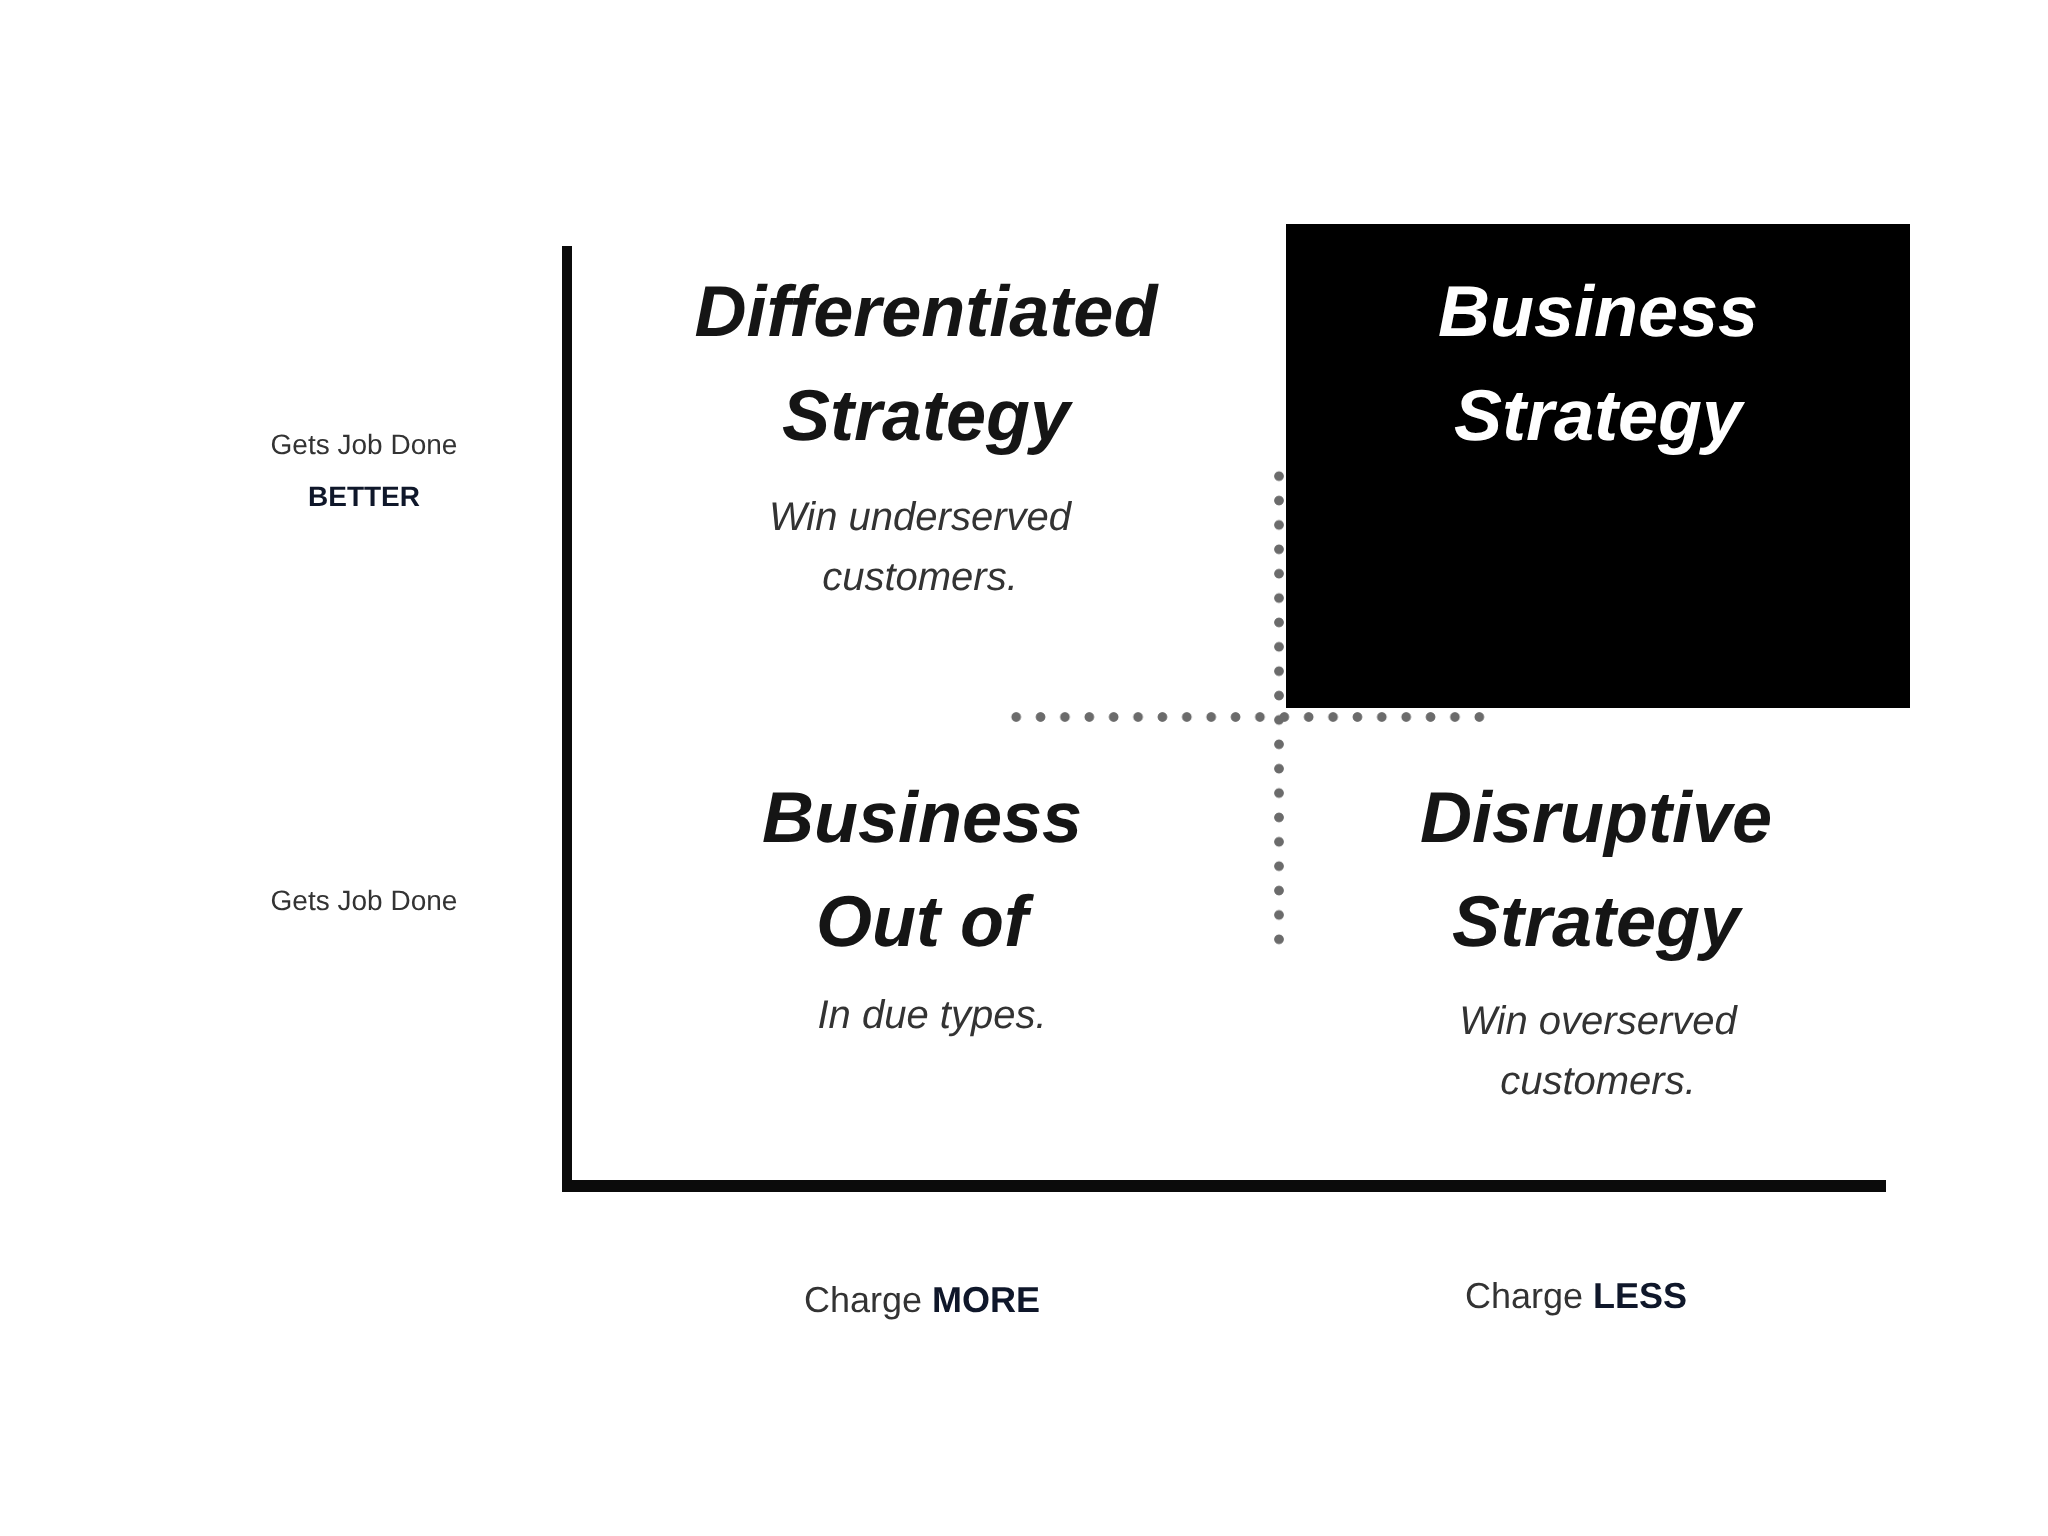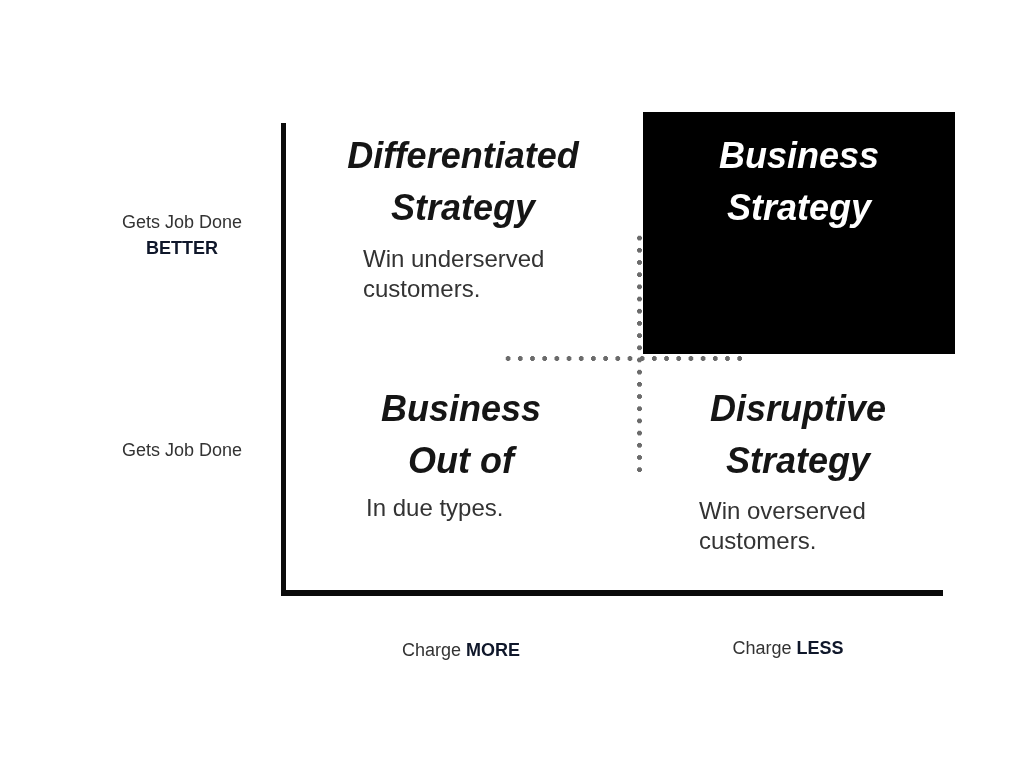--- a/index.html
+++ b/index.html
@@ -32,34 +32,34 @@
   .highlight-box{position:absolute;left:643px;top:112px;width:312px;height:242px;background:var(--highlight-bg);}
 
   
   .q-title{position:absolute;text-align:center;
            font-family:Liberation Sans, sans-serif;font-weight:bold;font-style:italic;
            font-size:36px;line-height:52px;color:var(--title-text);white-space:nowrap;}
   .q-title.inverse{color:var(--highlight-text);}
   .q-title div{white-space:nowrap;}
 
   
-  .q-body{position:absolute;text-align:left;font-size:24px;line-height:30px;color:var(--body-text);}
+  .q-body{position:absolute;text-align:center;font-size:20px;line-height:30px;color:var(--body-text);font-style:italic;}
   .q-body.inverse{color:var(--highlight-text);}
 
   .tl-title{left:296px;top:130px;width:334px;}
   .tl-body{left:363px;top:244px;width:194px;}
   .tr-title{left:643px;top:130px;width:312px;}
   .tr-body{left:653px;top:243px;width:292px;}
   .bl-title{left:294px;top:383px;width:334px;}
   .bl-body{left:366px;top:493px;width:200px;}
   .br-title{left:631px;top:383px;width:334px;}
   .br-body{left:699px;top:496px;width:200px;}
 
   
-  .y-label{position:absolute;width:200px;text-align:center;font-size:18px;line-height:26px;color:var(--label-text);}
+  .y-label{position:absolute;width:200px;text-align:center;font-size:14px;line-height:26px;color:var(--label-text);}
   .y-label .emph{font-weight:bold;color:#0f172a;}
   .y-label.top{left:82px;top:209px;}
   .y-label.bottom{left:82px;top:437px;}
 
   .x-label{position:absolute;width:220px;text-align:center;font-size:18px;line-height:22px;color:var(--label-text);white-space:nowrap;}
   .x-label .emph{font-weight:bold;color:#0f172a;}
   .x-label.left{left:351px;top:639px;}
   .x-label.right{left:678px;top:637px;}
 </style>
 </head>

